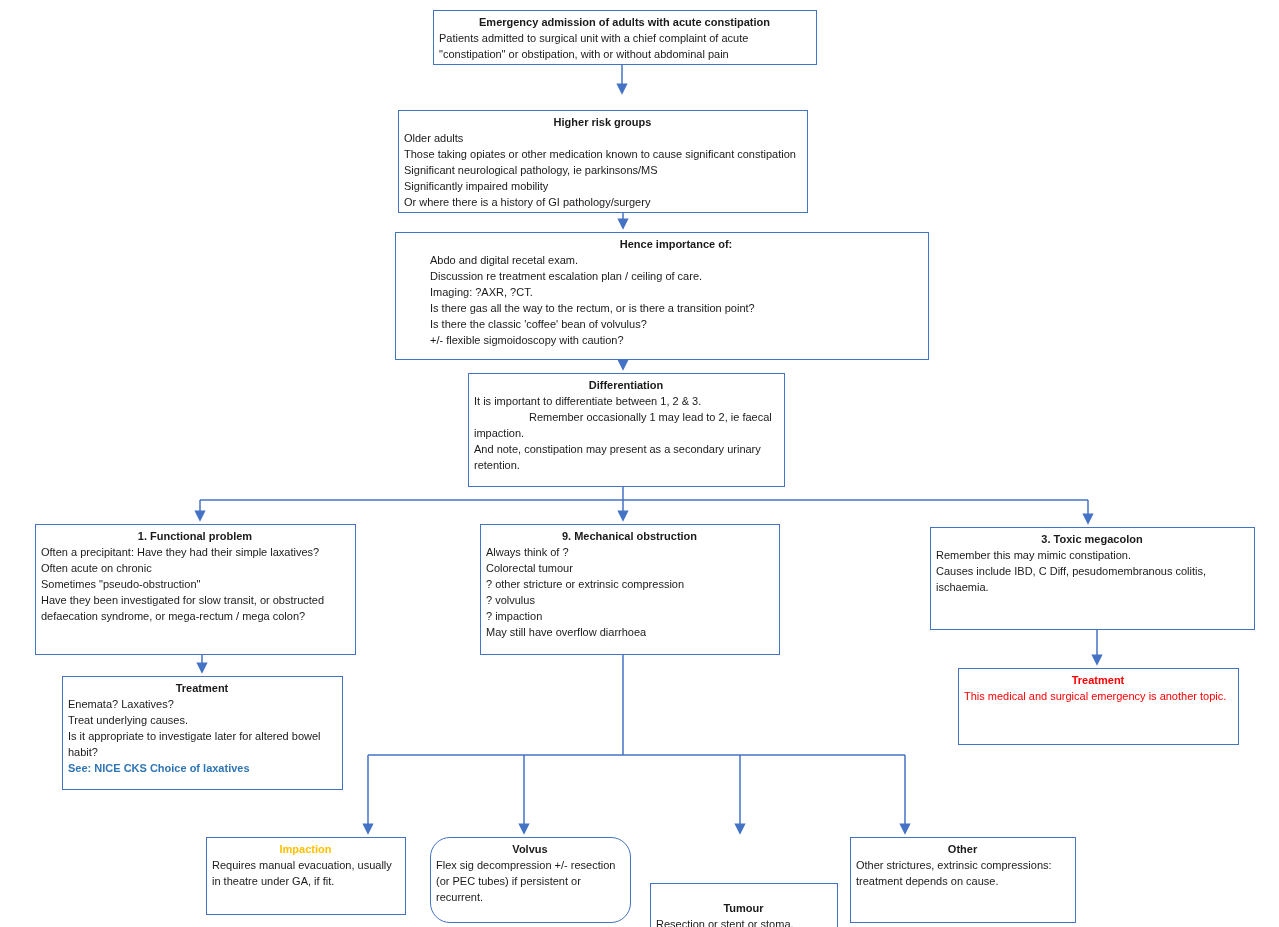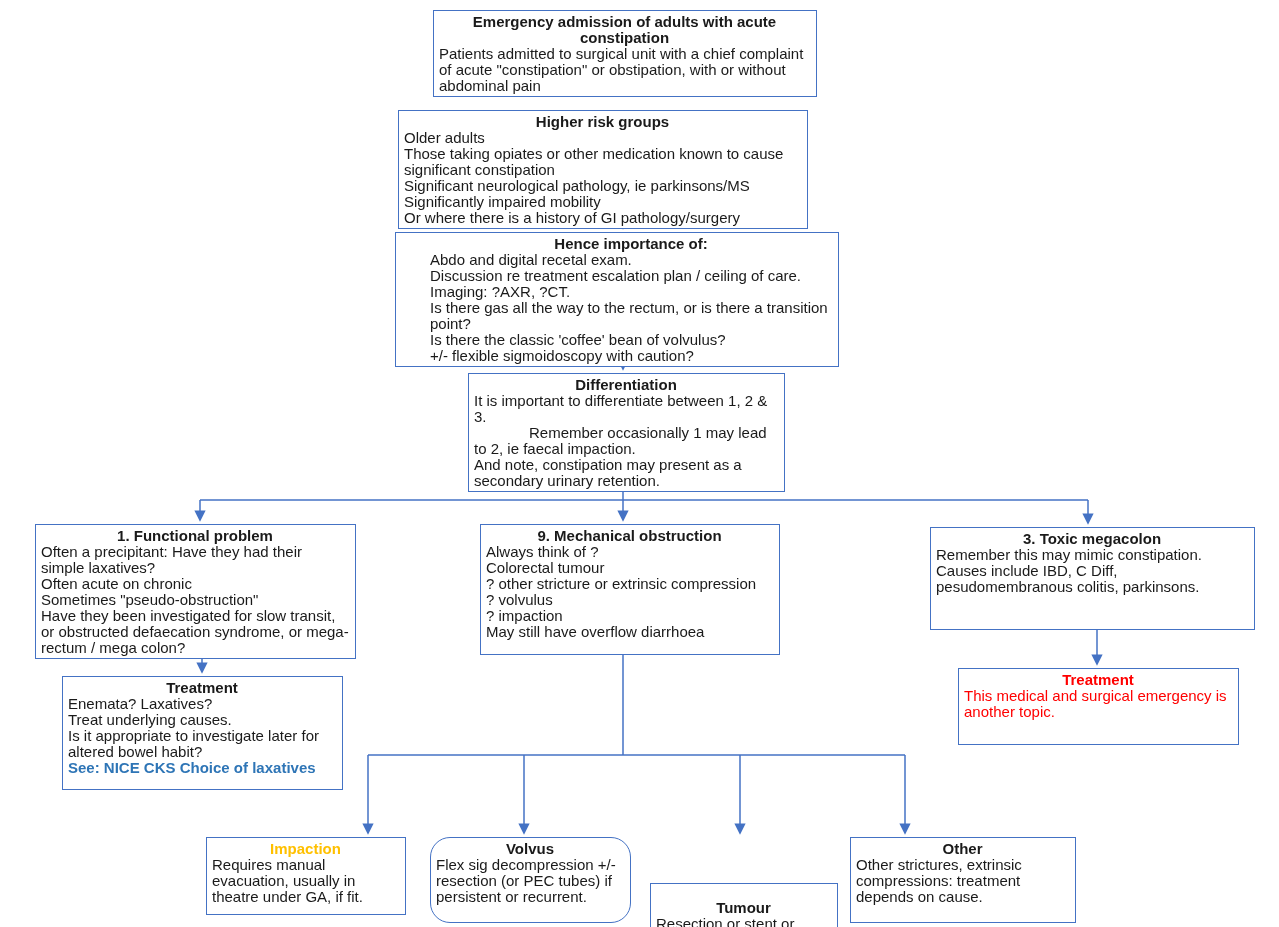--- a/index.html
+++ b/index.html
@@ -1,20 +1,20 @@
 <!DOCTYPE html>
 <html><head>
 <meta charset="utf-8">
 <style>
   html,body{margin:0;padding:0;background:#ffffff;}
   .canvas{
     position:relative;
     width:1279px;height:927px;
     font-family:"Liberation Sans", sans-serif;
-    font-size:15px;
+    font-size:11px;
     line-height:16px;
     color:#1a1a1a;
     background:#ffffff;
     overflow:hidden;
   }
   .node{
     position:absolute;
     border:1.5px solid #4472C4;
     background:#ffffff;
     box-sizing:border-box;
@@ -70,21 +70,21 @@
 
   <div class="node" style="left:373px;top:110px;width:410px;min-height:103px;margin-left:25px;">
     <div class="title">Higher risk groups</div>
     <p>Older adults</p>
     <p>Those taking opiates or other medication known to cause significant constipation</p>
     <p>Significant neurological pathology, ie parkinsons/MS</p>
     <p>Significantly impaired mobility</p>
     <p>Or where there is a history of GI pathology/surgery</p>
   </div>
 
-  <div class="node" style="left:395px;top:232px;width:444px;min-height:128px;padding-left:34px;">
+  <div class="node" style="left:395px;top:232px;width:534px;min-height:128px;padding-left:34px;">
     <div class="title">Hence importance of:</div>
     <p>Abdo and digital recetal exam.</p>
     <p>Discussion re treatment escalation plan / ceiling of care.</p>
     <p>Imaging: ?AXR, ?CT.</p>
     <p>Is there gas all the way to the rectum, or is there a transition point?</p>
     <p>Is there the classic 'coffee' bean of volvulus?</p>
     <p>+/- flexible sigmoidoscopy with caution?</p>
   </div>
 
   <div class="node" style="left:468px;top:373px;width:317px;min-height:114px;">
@@ -108,21 +108,21 @@
     <p>Colorectal tumour</p>
     <p>? other stricture or extrinsic compression</p>
     <p>? volvulus</p>
     <p>? impaction</p>
     <p>May still have overflow diarrhoea</p>
   </div>
 
   <div class="node" style="left:930px;top:527px;width:325px;min-height:103px;">
     <div class="title">3. Toxic megacolon</div>
     <p>Remember this may mimic constipation.</p>
-    <p>Causes include IBD, C Diff, pesudomembranous colitis, parkinsons.</p>
+    <p>Causes include IBD, C Diff, pesudomembranous colitis, ischaemia.</p>
   </div>
 
   <div class="node" style="left:62px;top:676px;width:281px;min-height:114px;">
     <div class="title">Treatment</div>
     <p>Enemata? Laxatives?</p>
     <p>Treat underlying causes.</p>
     <p>Is it appropriate to investigate later for altered bowel habit?</p>
     <p class="link-line">See: NICE CKS Choice of laxatives</p>
   </div>
 

